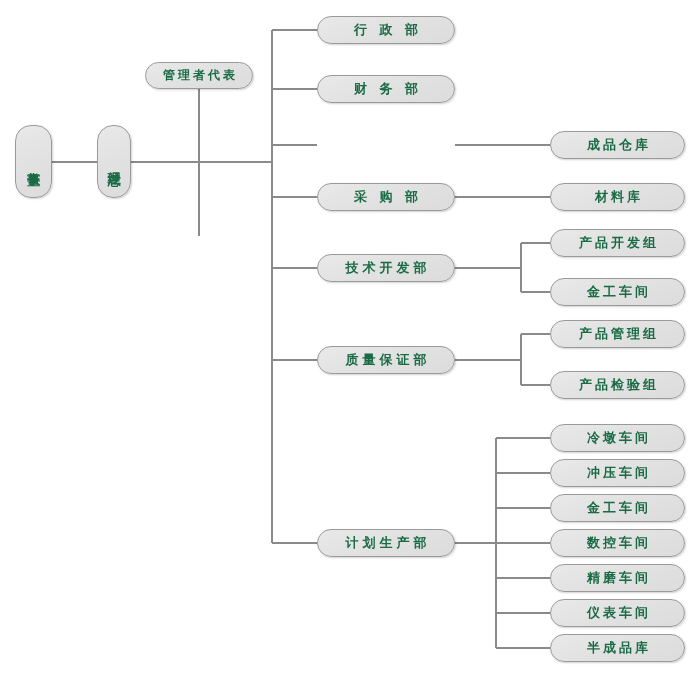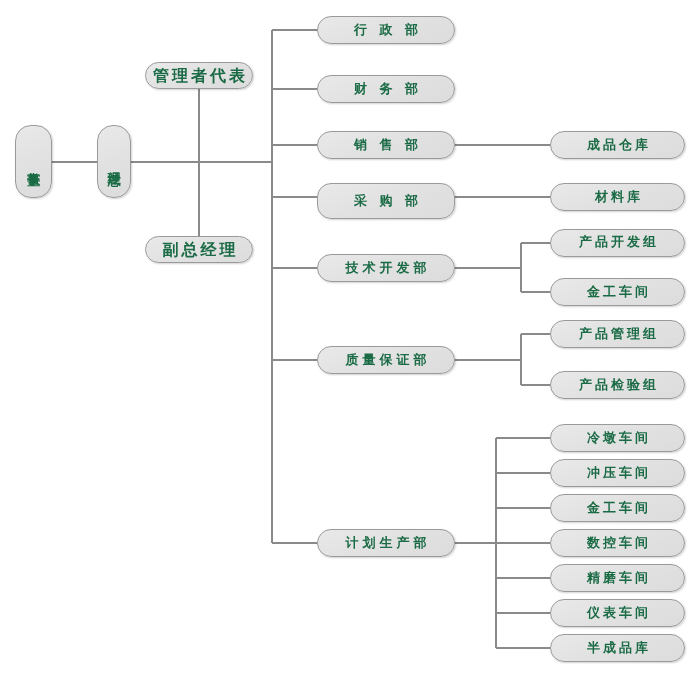--- a/index.html
+++ b/index.html
@@ -49,21 +49,21 @@
     font-size: 13px;
     letter-spacing: 0px;
     writing-mode: vertical-rl;
     text-orientation: upright;
     line-height: 1.35;
     border-radius: 16px;
   }
   .node-exec  { border-radius: 16px; }
   .node-dept  { font-size: 13px; letter-spacing: 4px; text-indent: 4px; }
   .node-sub   { font-size: 13px; letter-spacing: 3px; text-indent: 3px; }
-  .node-small { font-size: 16px; letter-spacing: 3px; text-indent: 3px; }
+  .node-small { font-size: 12px; letter-spacing: 3px; text-indent: 3px; }
 </style>
 </head>
 <body>
 
 <div id="org-chart">
 
   <svg xmlns="http://www.w3.org/2000/svg">
     <g stroke="#8a8a8a" stroke-width="1.6" fill="none" shape-rendering="crispEdges">
 
       <line x1="52" y1="162" x2="97" y2="162"></line>
@@ -113,37 +113,31 @@
   </div>
 
   <div class="node node-v node-exec" style="left:97px; top:125px; width:34px; height:73px;">
     <span>总经理</span>
   </div>
 
   <div class="node node-h node-small" style="left:145px; top:62px; width:108px; height:27px;">
     <span>管理者代表</span>
   </div>
 
-  <div class="node node-h node-small" style="left:145px; top:236px; width:108px; height:27px;">
-    <span>副总经理</span>
-  </div>
 
   <div class="node node-h node-dept" style="left:317px; top:16px; width:138px; height:28px;">
     <span>行 政 部</span>
   </div>
 
   <div class="node node-h node-dept" style="left:317px; top:75px; width:138px; height:28px;">
     <span>财 务 部</span>
   </div>
 
-  <div class="node node-h node-dept" style="left:317px; top:131px; width:138px; height:28px;">
-    <span>销 售 部</span>
-  </div>
-
-  <div class="node node-h node-dept" style="left:317px; top:183px; width:138px; height:36px;">
+
+  <div class="node node-h node-dept" style="left:317px; top:183px; width:138px; height:28px;">
     <span>采 购 部</span>
   </div>
 
   <div class="node node-h node-dept" style="left:317px; top:254px; width:138px; height:28px;">
     <span>技术开发部</span>
   </div>
 
   <div class="node node-h node-dept" style="left:317px; top:346px; width:138px; height:28px;">
     <span>质量保证部</span>
   </div>
@@ -153,21 +147,21 @@
   </div>
 
   <div class="node node-h node-sub" style="left:550px; top:131px; width:135px; height:28px;align-items:center;">
     <span>成品仓库</span>
   </div>
 
   <div class="node node-h node-sub" style="left:550px; top:183px; width:135px; height:28px;">
     <span>材料库</span>
   </div>
 
-  <div class="node node-h node-sub" style="left:550px; top:229px; width:135px; height:28px;font-family:Liberation Mono, monospace;">
+  <div class="node node-h node-sub" style="left:550px; top:229px; width:135px; height:28px;">
     <span>产品开发组</span>
   </div>
 
   <div class="node node-h node-sub" style="left:550px; top:278px; width:135px; height:28px;">
     <span>金工车间</span>
   </div>
 
   <div class="node node-h node-sub" style="left:550px; top:320px; width:135px; height:28px;">
     <span>产品管理组</span>
   </div>

